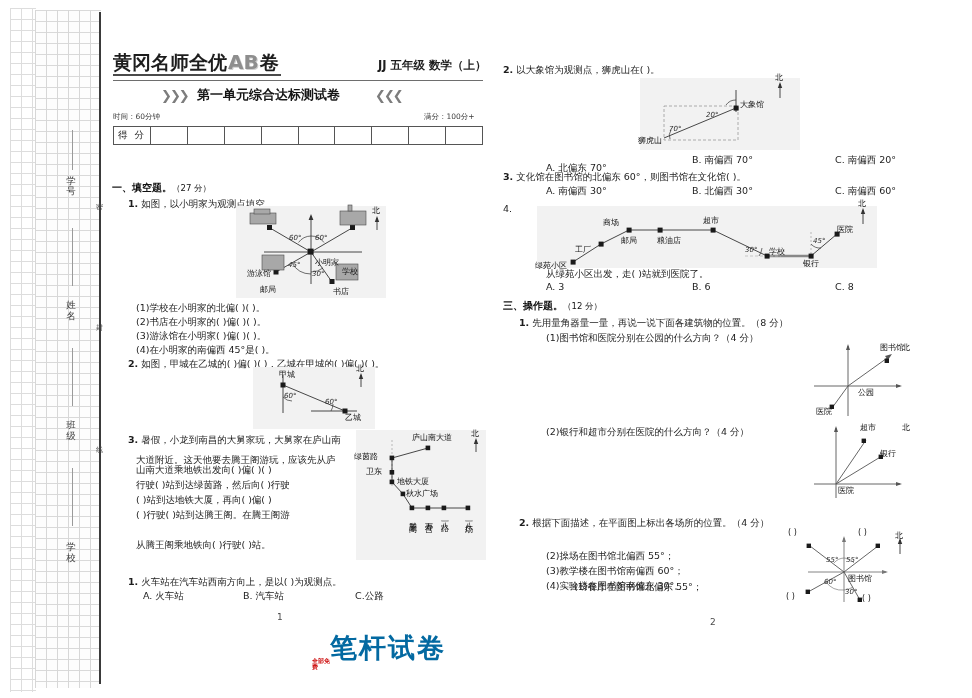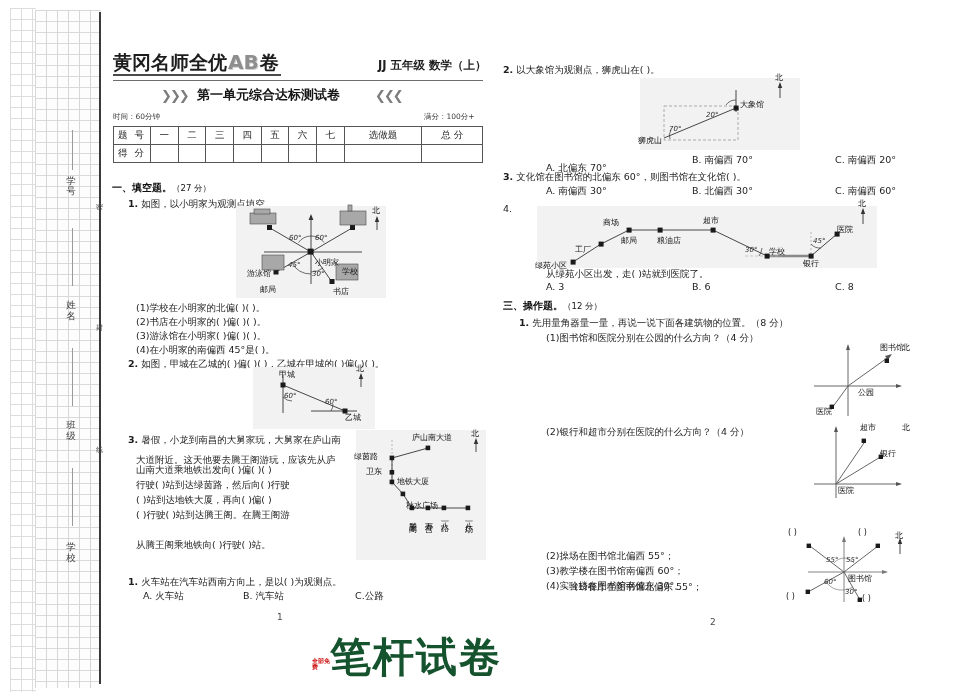--- a/index.html
+++ b/index.html
@@ -102,21 +102,21 @@
     font-family:"DejaVu Sans","Liberation Sans",sans-serif;
   }
   .fang{position:absolute;font-size:7px;color:#2a2a2a;white-space:nowrap;font-style:italic;}
   .vlabel{position:absolute;writing-mode:vertical-rl;font-size:8px;color:#161616;white-space:nowrap;letter-spacing:1px;}
   svg{position:absolute;overflow:visible;}
 
   
   .pagenum{position:absolute;font-size:9px;color:#4a4a4a;}
   .wm-main{
     position:absolute;left:330px;top:630px;
-    font-size:41px;font-weight:bold;color:#14532d;letter-spacing:2px;
+    font-size:27px;font-weight:bold;color:#0369a1;letter-spacing:2px;
     font-family:"DejaVu Sans","Liberation Sans",sans-serif;
     white-space:nowrap;
   }
   .wm-url{
     position:absolute;left:332px;top:668px;
     font-size:16px;color:#111;letter-spacing:0px;
     font-family:"DejaVu Sans Mono","Liberation Mono",monospace;
     white-space:nowrap;
   }
   .wm-badge{
@@ -156,32 +156,20 @@
     <div class="chev" style="left:48px;top:2px;">❯❯❯</div>
     <div class="papertitle">第一单元综合达标测试卷</div>
     <div class="chev" style="left:262px;top:2px;">❮❮❮</div>
   </div>
 
   <div class="timeline-l">时间：60分钟</div>
   <div class="timeline-r">满分：100分+</div>
 
   <table class="score">
     <tbody>
-        <tr>
-      <td class="lbl">题 号</td>
-      <td>一</td>
-      <td>二</td>
-      <td>三</td>
-      <td>四</td>
-      <td>五</td>
-      <td>六</td>
-      <td>七</td>
-      <td>选做题</td>
-      <td>总 分</td>
-    </tr>
     <tr>
       <td class="lbl">得 分</td>
       <td></td>
       <td></td>
       <td></td>
       <td></td>
       <td></td>
       <td></td>
       <td></td>
       <td></td>
@@ -286,21 +274,21 @@
       <rect x="69.6" y="75.6" width="4.6" height="4.6" fill="#1a1a1a"></rect>
       <rect x="85.6" y="75.6" width="4.6" height="4.6" fill="#1a1a1a"></rect>
       <rect x="109.6" y="75.6" width="4.6" height="4.6" fill="#1a1a1a"></rect>
       <line x1="120" y1="10" x2="120" y2="22" stroke="#333" stroke-width="0.9"></line>
       <polygon points="120,8 117.8,14 122.2,14" fill="#333"></polygon>
     </svg>
     <div class="flbl" style="left:56px;top:2px;">庐山南大道</div>
     <div class="flbl" style="left:-2px;top:21px;">绿茵路</div>
     <div class="flbl" style="left:10px;top:36px;">卫东</div>
     <div class="flbl" style="left:41px;top:46px;">地铁大厦</div>
-    <div class="flbl" style="left:50px;top:58px;margin-top:12px;">秋水广场</div>
+    <div class="flbl" style="left:50px;top:58px;">秋水广场</div>
     <div class="vlabel" style="left:50px;top:86px;">滕王阁</div>
     <div class="vlabel" style="left:66px;top:86px;">万寿宫</div>
     <div class="vlabel" style="left:82px;top:86px;">八一路</div>
     <div class="vlabel" style="left:106px;top:86px;">八一广场</div>
     <div class="flbl" style="left:115px;top:-2px;">北</div>
   </div>
 
   <div class="q" style="left:128px;top:574px;"><span class="qn">1.</span> <span>火车站在汽车站西南方向上，是以(        )为观测点。</span></div>
   <div class="opt" style="left:143px;top:590px;">A. 火车站</div>
   <div class="opt" style="left:243px;top:590px;">B. 汽车站</div>
@@ -415,20 +403,21 @@
       <line x1="26" y1="60" x2="72" y2="32" stroke="#555" stroke-width="0.9"></line>
       <rect x="51.6" y="14.6" width="4.4" height="4.4" fill="#1a1a1a"></rect>
       <rect x="68.6" y="30.6" width="4.4" height="4.4" fill="#1a1a1a"></rect>
     </svg>
     <div class="flbl" style="left:50px;top:-2px;">超市</div>
     <div class="flbl" style="left:70px;top:24px;">银行</div>
     <div class="flbl" style="left:28px;top:61px;">医院</div>
     <div class="flbl" style="left:92px;top:-2px;">北</div>
   </div>
 
+  <div class="q" style="left:519px;top:515px;"><span class="qn">2.</span> <span>根据下面描述，在平面图上标出各场所的位置。（4 分）</span></div>
   <div class="q" style="left:574px;top:533px;margin-top:46px;">(1)餐厅在图书馆北偏东 55°；</div>
   <div class="q" style="left:546px;top:548px;">(2)操场在图书馆北偏西 55°；</div>
   <div class="q" style="left:546px;top:563px;">(3)教学楼在图书馆南偏西 60°；</div>
   <div class="q" style="left:546px;top:578px;">(4)实验楼在图书馆南偏东 30°。</div>
 
   <div class="figw" style="left:782px;top:530px;width:130px;height:78px;">
     <svg width="130" height="78" style="left:0;top:0;">
       <line x1="62" y1="8" x2="62" y2="72" stroke="#777" stroke-width="0.9"></line>
       <polygon points="62,6 60,12 64,12" fill="#777"></polygon>
       <line x1="26" y1="42" x2="104" y2="42" stroke="#777" stroke-width="0.9"></line>

